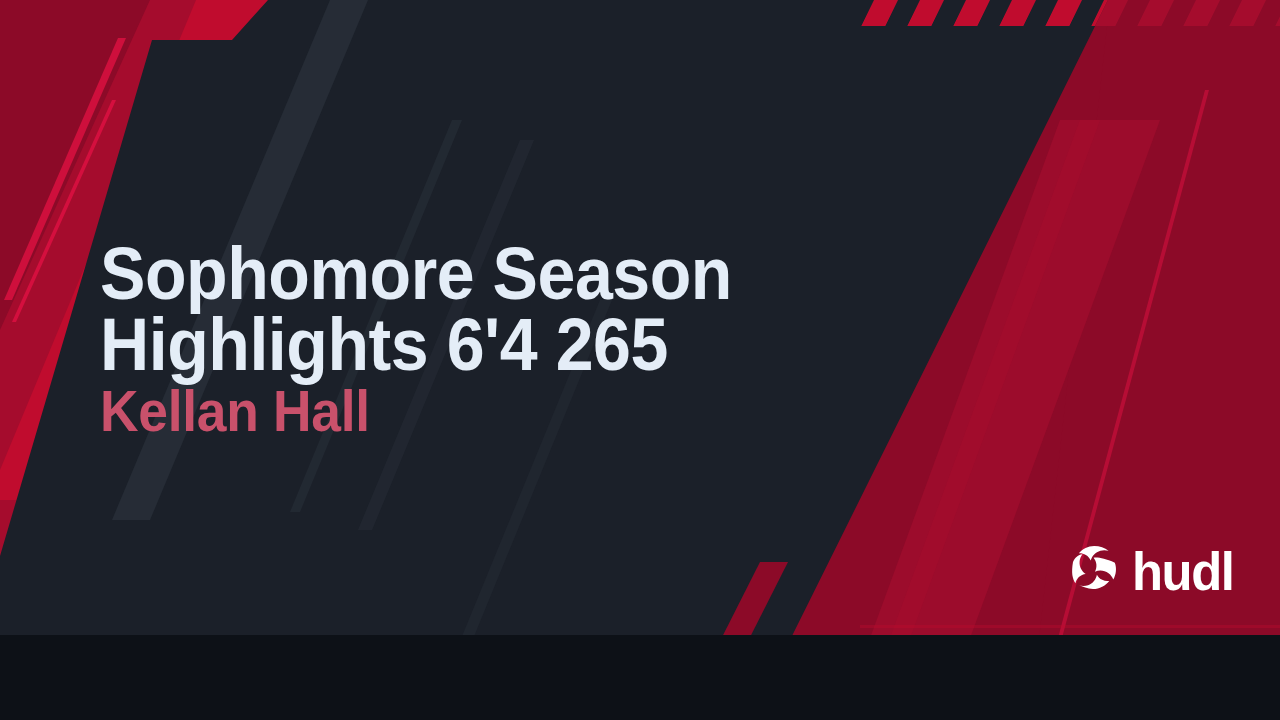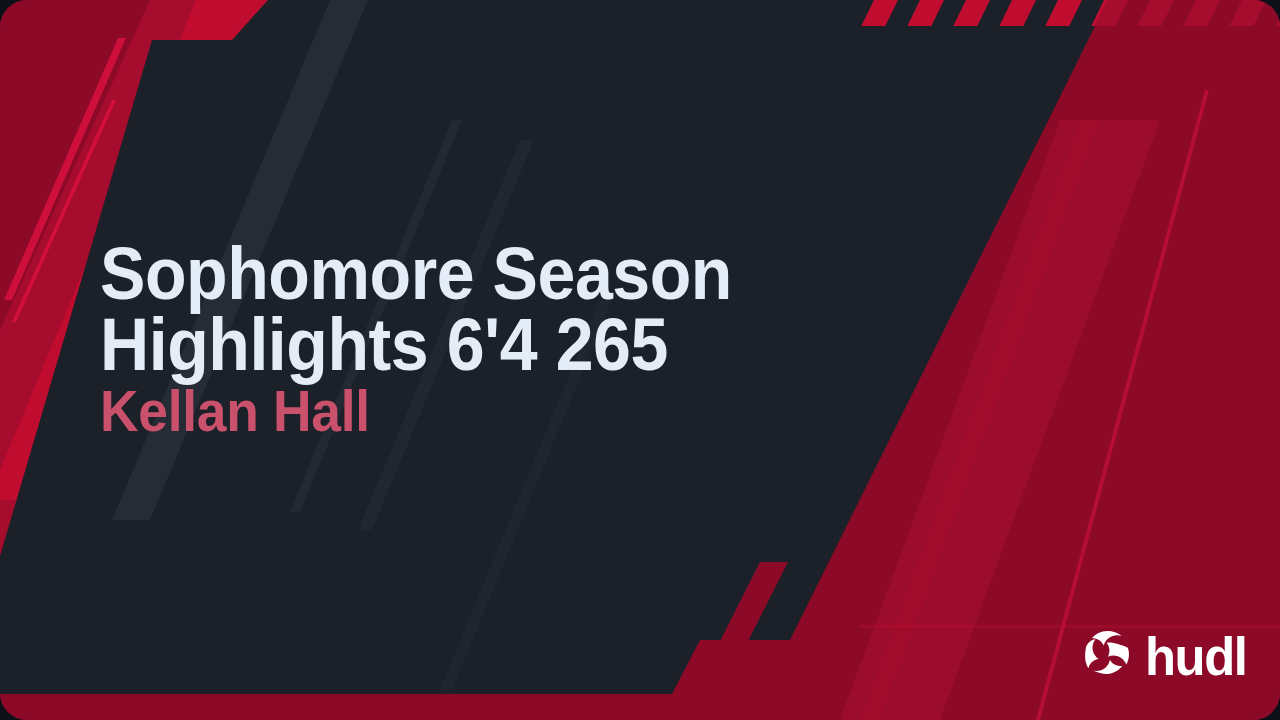--- a/index.html
+++ b/index.html
@@ -4,25 +4,24 @@
 <title>Hudl Highlight Title Card</title>
 <style>
   html, body {
     margin: 0;
     padding: 0;
     background: #0d1117;
   }
   #stage {
     position: relative;
     width: 1280px;
-    height: 720px;
+    height: 635px;
     overflow: hidden;
     font-family: "Liberation Sans", "DejaVu Sans", sans-serif;
     background: #8C0A28;
-    border-radius: 27px;
   }
   #art {
     position: absolute;
     inset: 0;
     width: 1280px;
     height: 720px;
     display: block;
   }
   
   .title-block {
@@ -52,21 +51,21 @@
     font-weight: 700;
     font-size: 58px;
     line-height: 1.0;
     letter-spacing: -0.3px;
     transform: scaleX(0.92);
     transform-origin: left center;
   }
   
   .logo {
     position: absolute;
-    right: 27px;
+    right: 40px;
     bottom: 34px;
     z-index: 6;
     display: flex;
     align-items: center;
     gap: 10px;
   }
   .logo-mark { display: block; }
   .logo-word {
     color: #FFFFFF;
     font-family: "Liberation Sans", "DejaVu Sans", sans-serif;

